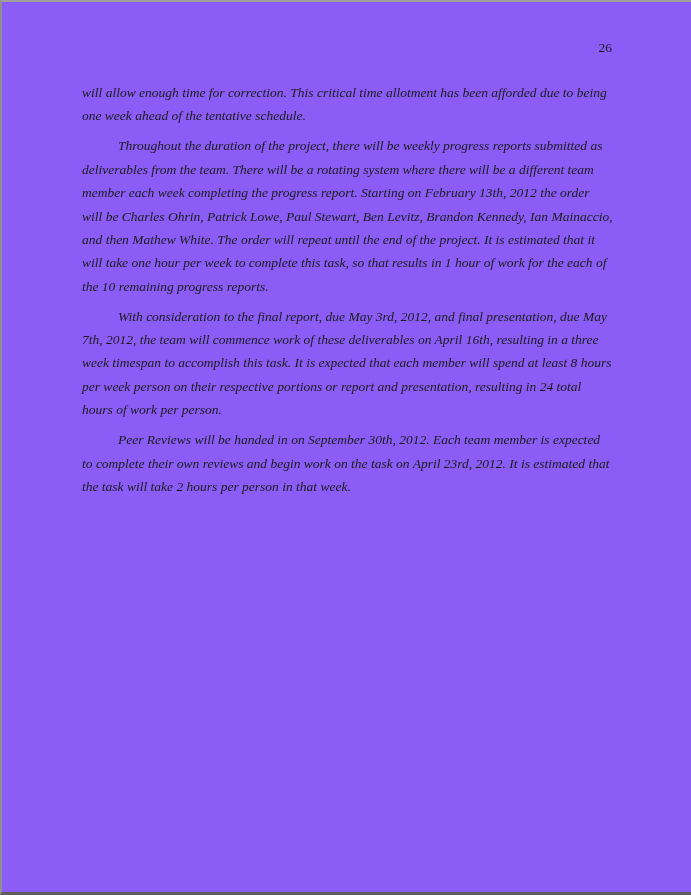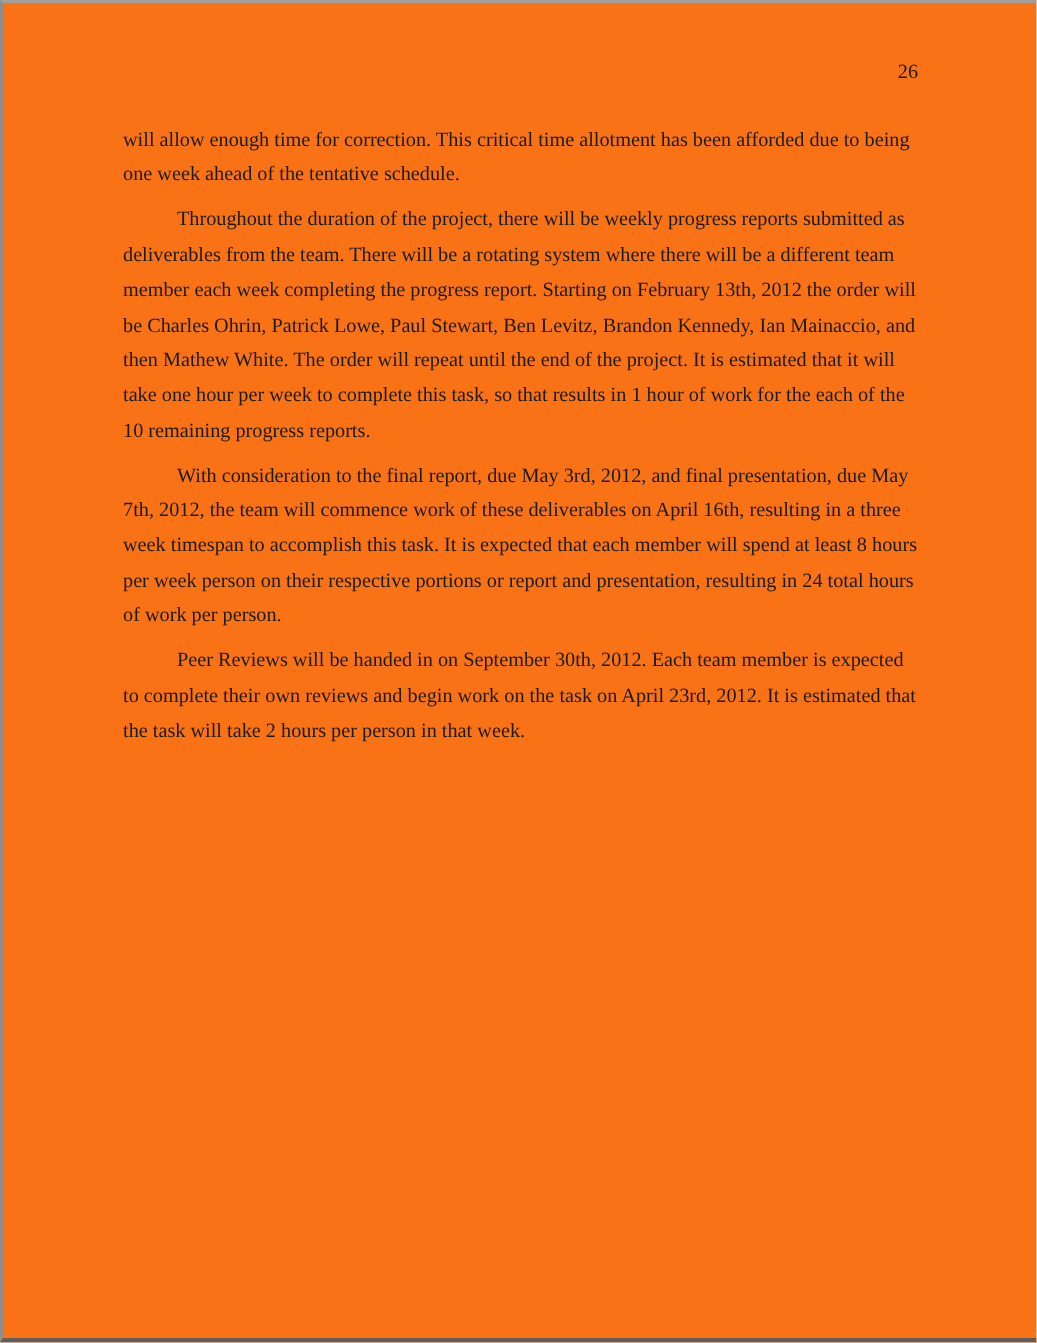--- a/index.html
+++ b/index.html
@@ -5,21 +5,21 @@
   html, body {
     margin: 0;
     padding: 0;
     background: #ffffff;
   }
   .page {
     position: relative;
     width: 691px;
     height: 895px;
     box-sizing: border-box;
-    background: #f97316;
+    background: #8b5cf6;
     border-top: 2px solid #a0a0a0;
     border-left: 2px solid #8e8e8e;
     border-bottom: 3px solid #5e5e5e;
     overflow: hidden;
     font-family: "Liberation Serif", "DejaVu Serif", serif;
     color: #1b1b1b;
   }
   .page-inner {
     box-sizing: border-box;
     width: 100%;
@@ -31,20 +31,21 @@
     font-size: 13.5px;
     line-height: 15px;
     height: 15px;
   }
   .page-body {
     margin-top: 26px;
     width: 531px;
     font-size: 13.5px;
     line-height: 23.4px;
     text-align: left;
+    font-style: italic;
   }
   .para {
     margin: 0 0 6.5px 0;
   }
   .para.indent {
     text-indent: 36px;
   }
 </style>
 </head>
 <body>

